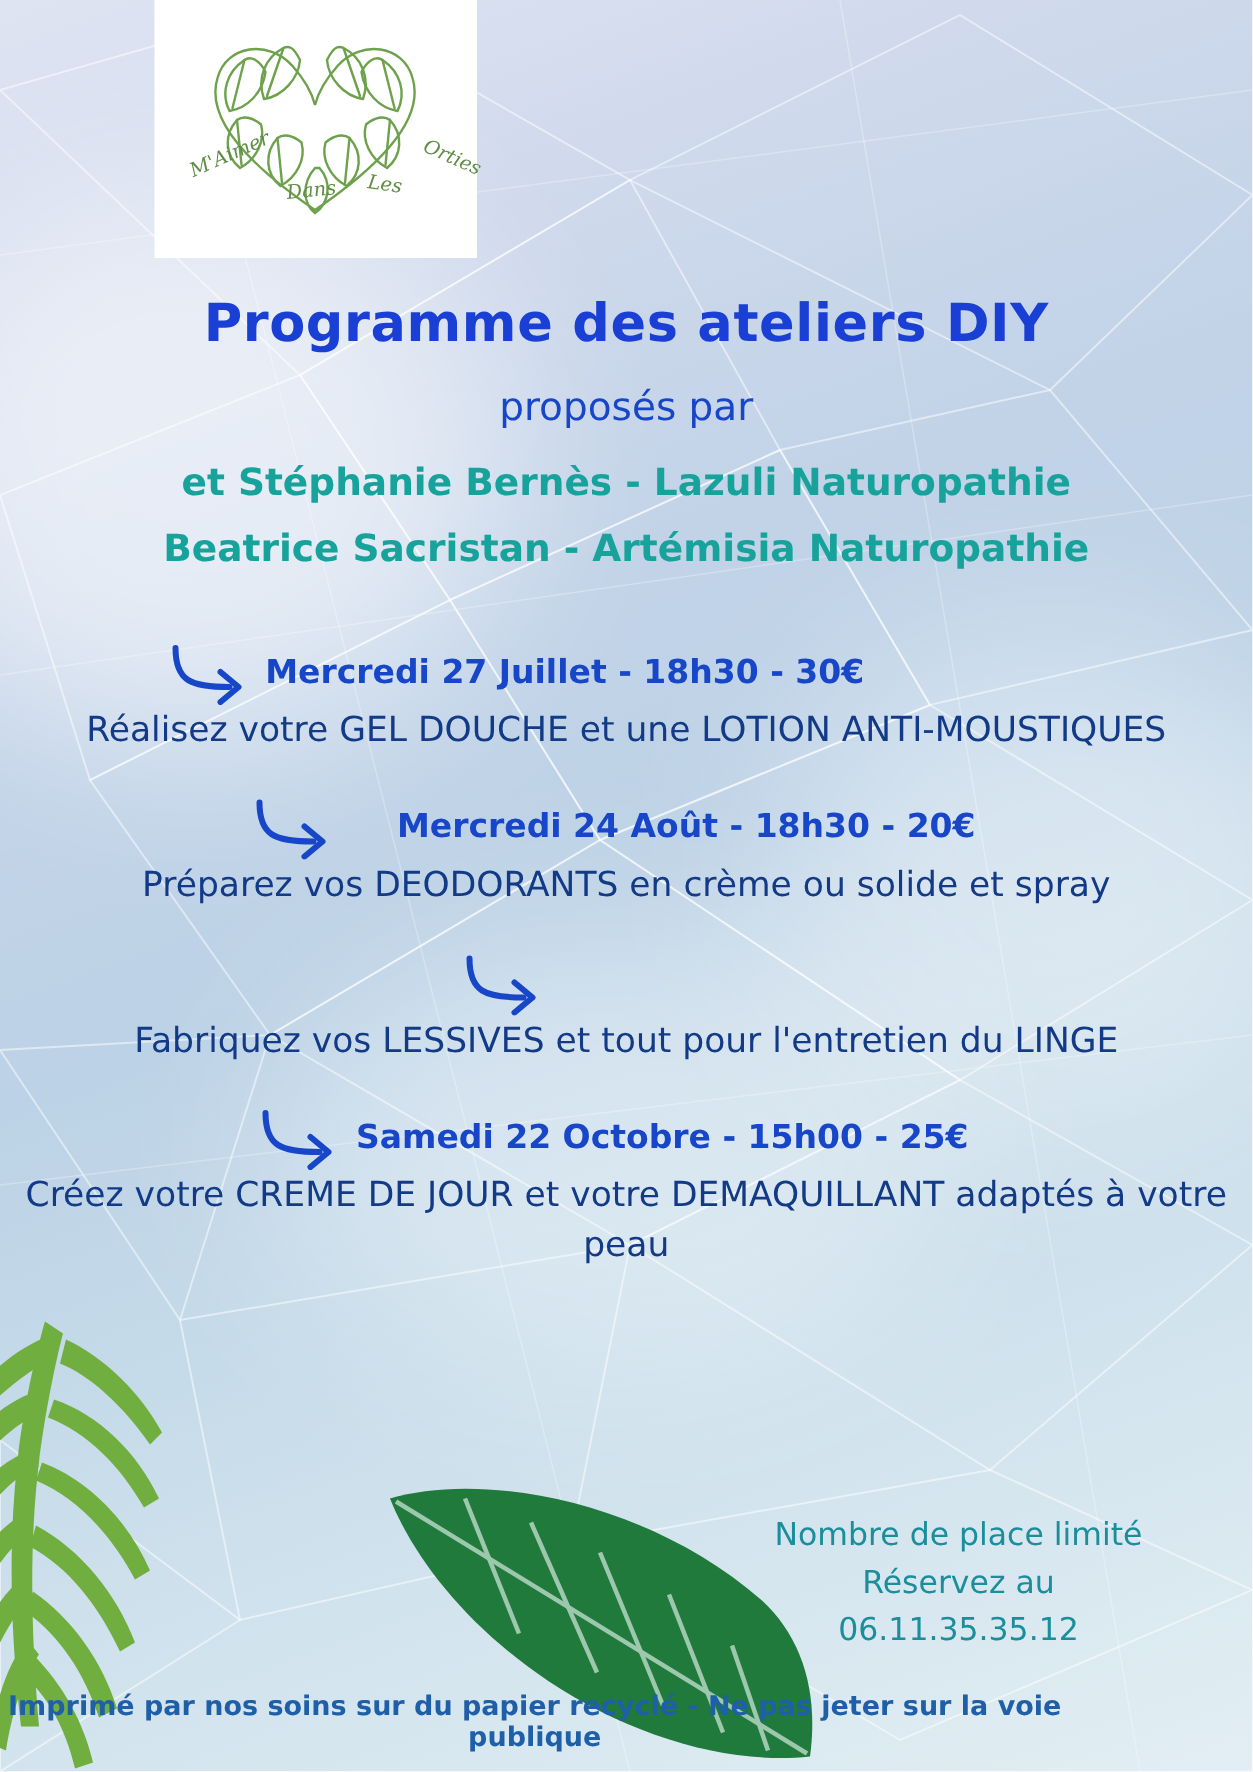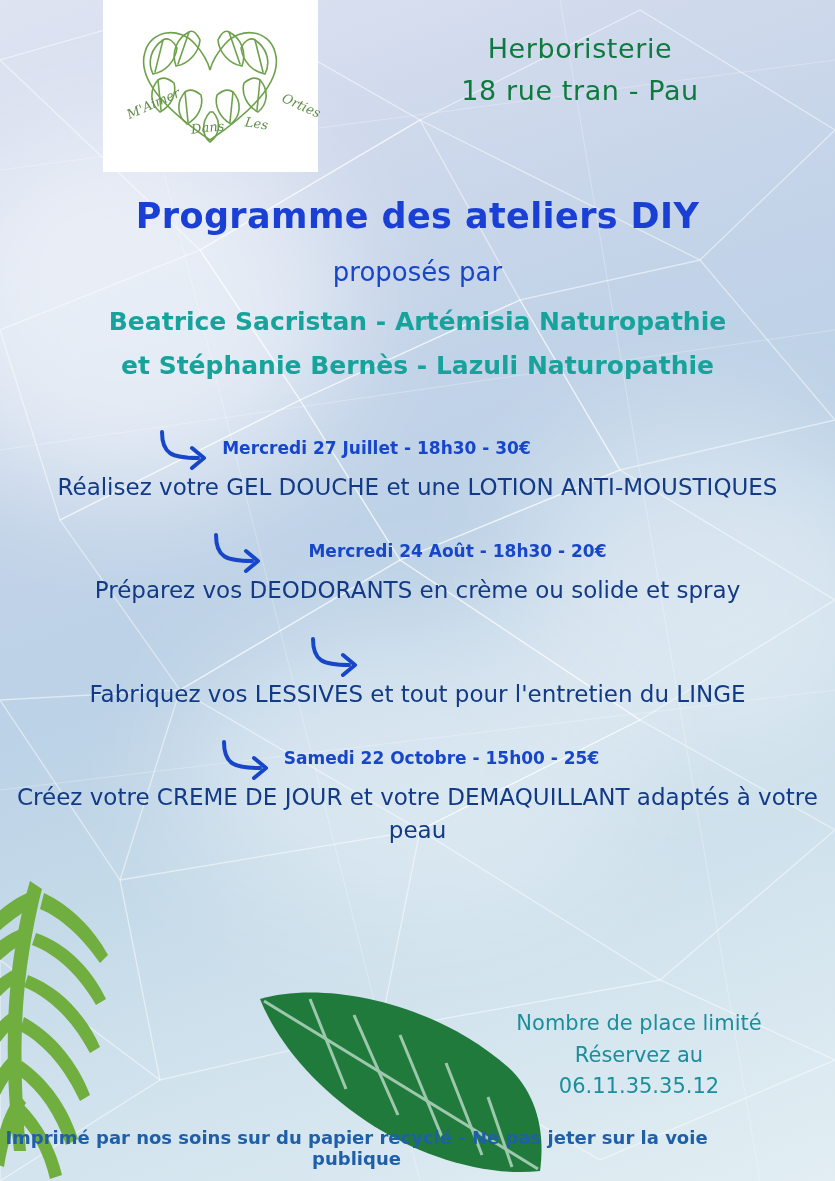--- a/index.html
+++ b/index.html
@@ -130,21 +130,21 @@
   .ws-head {
     display: flex;
     align-items: center;
     justify-content: center;
     gap: 12px;
     height: 46px;
   }
   .arrow-icon { width: 56px; height: 44px; flex: 0 0 56px; }
   .ws-title {
     color: #1746c8;
-    font-size: 17px;
+    font-size: 22px;
     font-weight: bold;
     white-space: nowrap;
     font-family: "DejaVu Sans", sans-serif;
   }
   .ws-desc {
     text-align: center;
     color: #123a86;
     font-size: 23px;
     line-height: 1.45;
     font-family: "DejaVu Sans", sans-serif;
@@ -253,31 +253,27 @@
       </g>
     </svg>
     <div class="logo-words">
       <span class="logo-word" style="left:22px; top:96px; transform: rotate(-24deg);">M'Aimer</span>
       <span class="logo-word" style="left:88px; top:120px; transform: rotate(-6deg);">Dans</span>
       <span class="logo-word" style="left:142px; top:116px; transform: rotate(8deg);">Les</span>
       <span class="logo-word" style="left:178px; top:98px; transform: rotate(24deg);">Orties</span>
     </div>
   </div>
 
-  <div class="header">
-    <div class="header-line">Herboristerie</div>
-    <div class="header-line">18 rue tran - Pau</div>
-  </div>
 
   <div class="title">Programme des ateliers DIY</div>
   <div class="subtitle">proposés par</div>
 
   <div class="presenters">
+    <div class="presenter-line">et Stéphanie Bernès - Lazuli Naturopathie</div>
     <div class="presenter-line">Beatrice Sacristan - Artémisia Naturopathie</div>
-    <div class="presenter-line">et Stéphanie Bernès - Lazuli Naturopathie</div>
   </div>
 
   <div class="workshops">
 
     <div class="workshop ws-1">
       <div class="ws-head">
         <svg class="arrow-icon" viewBox="0 0 56 44">
           <g fill="none" stroke="#1746c8" stroke-width="4" stroke-linecap="round">
             <path d="M8 6 C 8 28, 18 32, 44 32"></path>
           </g>

